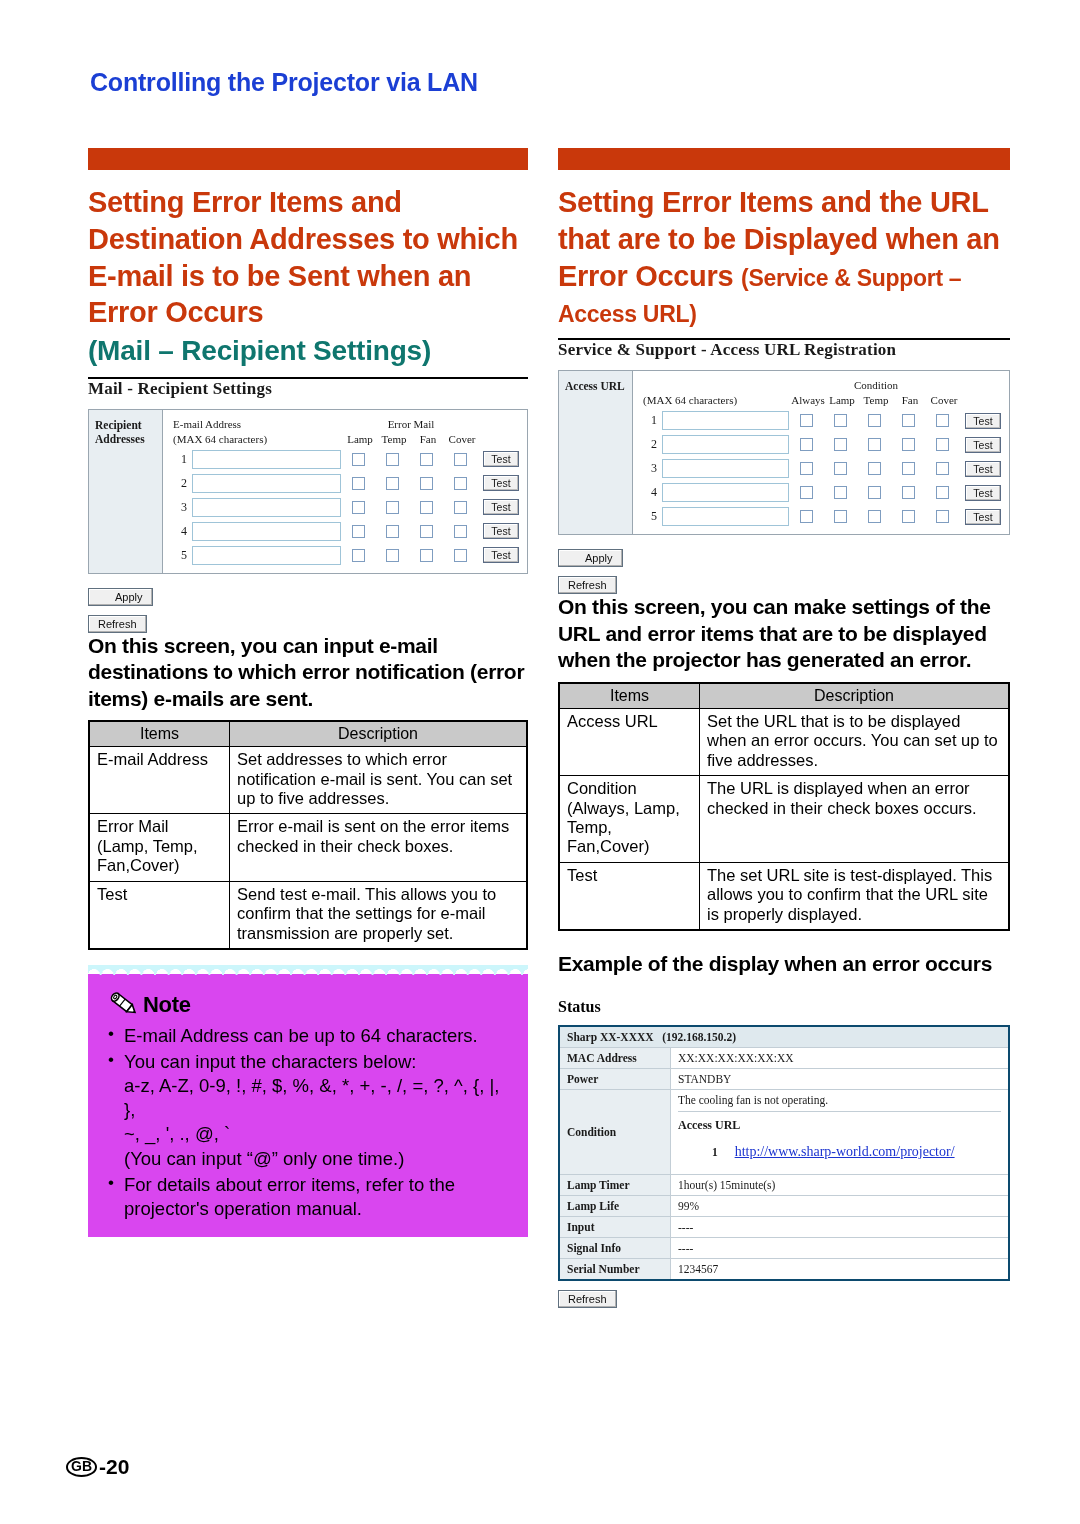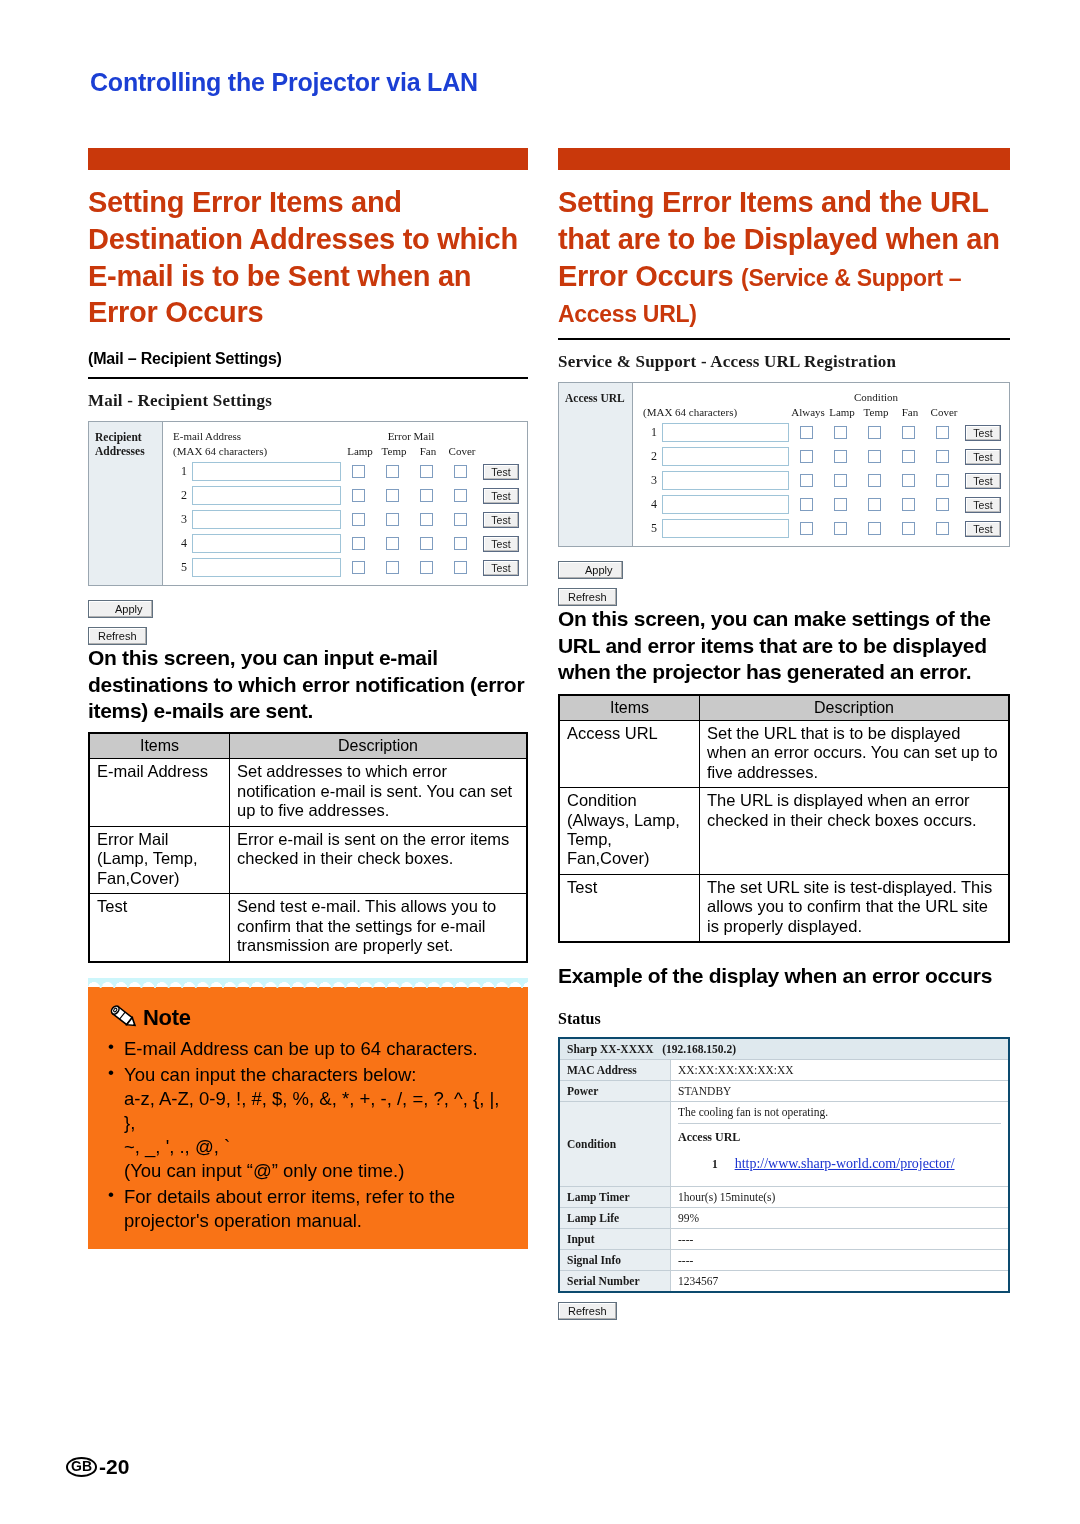--- a/index.html
+++ b/index.html
@@ -27,27 +27,27 @@
 
   .orange-bar{
     height:22px;background:#c9380b;width:100%;
   }
   .h1{
     color:#c9380b;font-weight:bold;font-size:29px;line-height:1.27;
     margin-top:14px;letter-spacing:-0.3px;
   }
   .h1 .sub{font-size:23px;}
   .h2{
-    color:#000000;font-weight:bold;font-size:16px;line-height:1.3;
-    margin-top:18px;letter-spacing:-0.2px;
+    color:#0f766e;font-weight:bold;font-size:28px;line-height:1.3;
+    margin-top:2px;letter-spacing:-0.2px;
   }
   .rule{border-bottom:2.5px solid #000;margin-top:7px;}
 
   
-  .shot{margin-top:12px;font-family:"Liberation Serif", serif;color:#1a1a1a;}
+  .shot{font-family:"Liberation Serif", serif;color:#1a1a1a;}
   .shot-title{font-size:17px;font-weight:bold;letter-spacing:0.2px;}
   .form-box{
     margin-top:10px;border:1px solid #9aa6b0;display:flex;background:#fff;
   }
   .form-label-col{
     width:62px;flex:0 0 62px;background:#e8eef2;border-right:1px solid #9aa6b0;
     padding:8px 5px 6px 6px;font-size:11.5px;font-weight:bold;line-height:1.25;
   }
   .form-main{flex:1;padding:8px 8px 8px 10px;}
   .form-head-row{display:flex;align-items:flex-start;font-size:11px;}
@@ -101,21 +101,21 @@
     background:#c9c9c9;border:1px solid #000;font-weight:normal;
     padding:3px 4px;text-align:center;font-size:16px;
   }
   table.idt td{
     border:1px solid #000;padding:3px 7px 5px;vertical-align:top;line-height:1.18;
   }
   table.idt td.k{width:125px;}
 
   
   .notebox{
-    margin-top:24px;background:#f97316;position:relative;padding:16px 16px 16px 18px;
+    margin-top:24px;background:#d946ef;position:relative;padding:16px 16px 16px 18px;
   }
   .scallop{
     position:absolute;left:0;top:-9px;width:100%;height:10px;
     background:#ccf6fb;
     -webkit-mask-image:radial-gradient(circle 6px at 6px 10px, transparent 98%, #000 100%);
     mask-image:radial-gradient(circle 6px at 6px 10px, transparent 98%, #000 100%);
     -webkit-mask-size:13.6px 10px;mask-size:13.6px 10px;
     -webkit-mask-repeat:repeat-x;mask-repeat:repeat-x;
   }
   .note-head{display:flex;align-items:center;gap:3px;margin-bottom:4px;}

